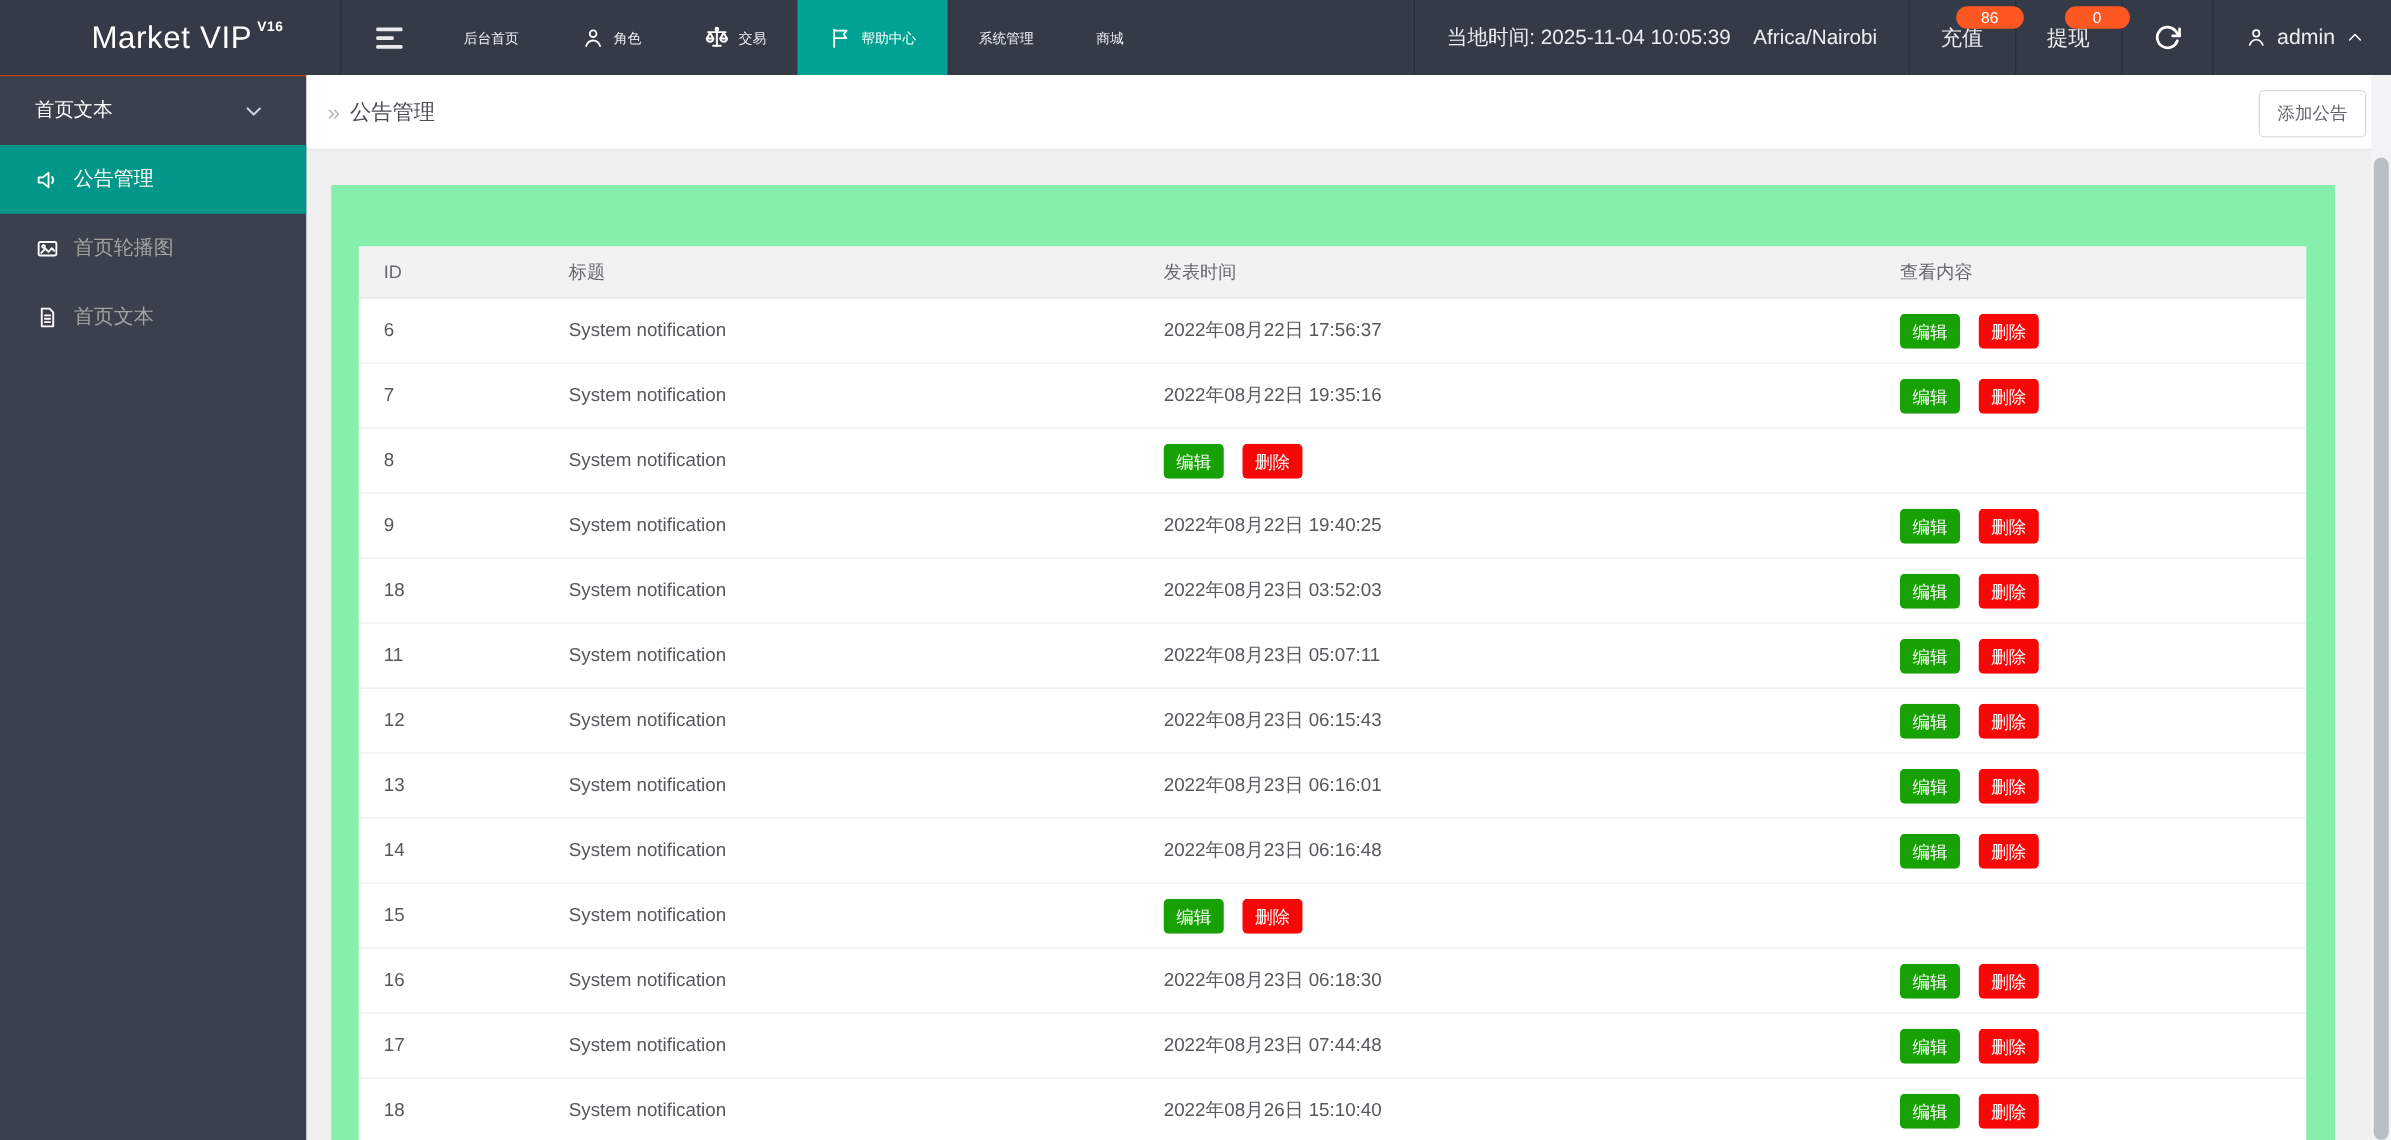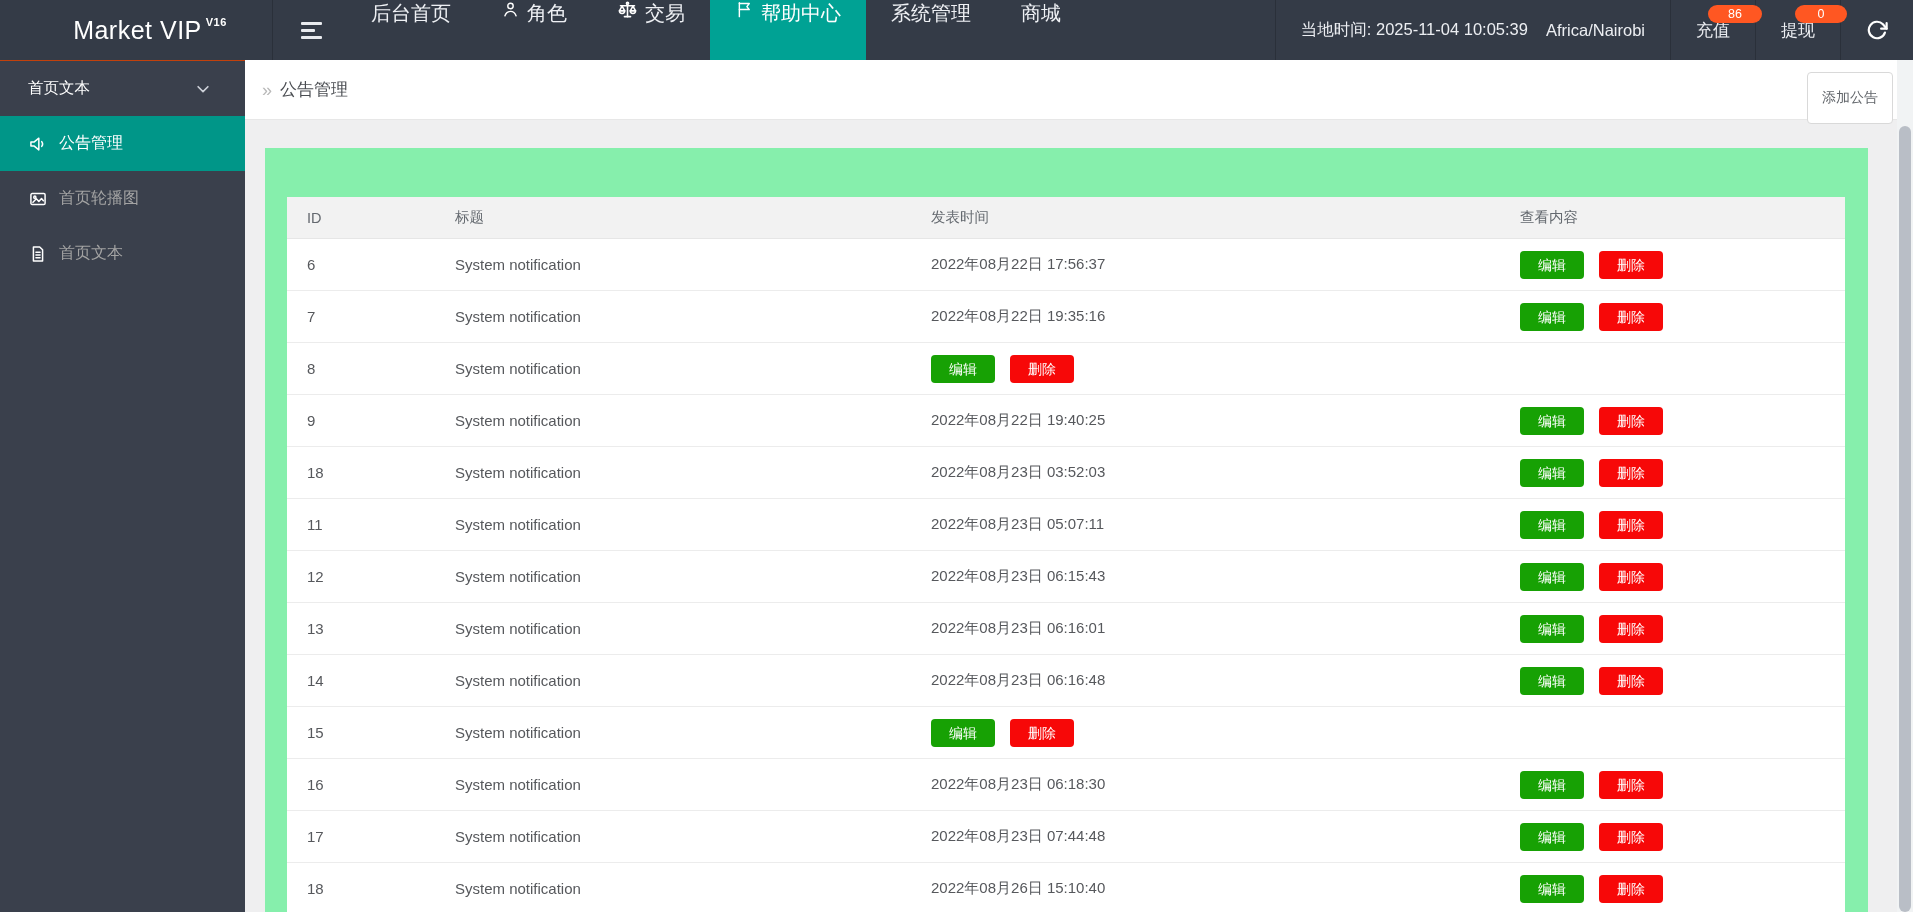--- a/index.html
+++ b/index.html
@@ -20,21 +20,21 @@
     border-right:1px solid #2a303a;color:#fff;font-size:25px;font-weight:500;letter-spacing:.5px;margin-left:28px;
   }
   .brand sup{font-size:11px;font-weight:700;margin-left:4px;top:-0.7em;position:relative}
   .hamburger{display:flex;flex-direction:column;justify-content:center;gap:4px;margin-left:28px;cursor:pointer;align-self:center}
   .hamburger i{display:block;height:3px;background:#e9ebef;border-radius:1px}
   .hamburger i:nth-child(1){width:21px}
   .hamburger i:nth-child(2){width:14px}
   .hamburger i:nth-child(3){width:21px}
   .nav-menu{display:flex;align-items:stretch;margin-left:24px}
   .nav-item{
-    display:flex;gap:7px;padding:0 25px;font-size:20px;color:#eef0f4;cursor:pointer;white-space:nowrap;
+    display:flex;align-items:center;gap:7px;padding:0 25px;font-size:11px;color:#eef0f4;cursor:pointer;white-space:nowrap;
   }
   .nav-item.active{background:var(--accent,#00a294);color:#fff}
   .nav-right{margin-left:auto;display:flex;align-items:stretch}
   .nav-group{display:flex;align-items:center;padding:0 25px;border-left:1px solid #2a303a;font-size:16.5px;white-space:nowrap}
   .nav-group.time{gap:18px}
   .nav-link{position:relative;cursor:pointer;font-size:17px}
   .badge{
     position:absolute;top:-14px;right:-32px;background:var(--badge,#ff5722);color:#fff;
     font-size:12.5px;line-height:18px;min-width:12px;padding:0 20px;border-radius:10px;text-align:center;font-weight:500;
   }
@@ -59,35 +59,35 @@
   
   .content-bg{position:absolute;left:245px;top:119px;width:1652px;height:793px;background:#efeff0}
   .crumbbar{
     position:absolute;left:245px;top:60px;width:1652px;height:59px;background:#fff;
     border-bottom:1px solid #e7e7e7;display:flex;align-items:center;
   }
   .crumb{display:flex;align-items:center;gap:8px;padding-left:17px}
   .crumb .chev{color:#b9b9b9;font-size:18px;line-height:1}
   .crumb .label{color:#4a4d52;font-size:17px}
   .add-btn{
-    position:absolute;left:1807px;top:72px;width:86px;height:52px;background:#fff;
+    position:absolute;left:1807px;top:72px;width:86px;height:38px;background:#fff;
     border:1px solid #d9d9d9;border-radius:4px;color:#62666b;font-size:14px;cursor:pointer;
     font-family:inherit;
   }
   .card{position:absolute;left:265px;top:148px;width:1603px;height:774px;background:#86efac}
   .table{margin:49px 23px 0 22px}
   .thead{display:flex;align-items:center;height:41px;background:#f2f2f2;border-bottom:1px solid #e6e6e6;color:#64696f;font-size:14.5px}
   .trow{display:flex;align-items:center;height:51px;border-bottom:1px solid #ececec;color:#56585c;font-size:15px;background:#fff}
   .cell{padding-left:20px;box-sizing:border-box;overflow:hidden;white-space:nowrap}
   .c-id{width:148px}
   .c-title{width:476px}
   .c-time{width:589px}
   .c-actions{flex:1;display:flex;gap:15px;align-items:center}
   .btn{
-    border:none;border-radius:4px;color:#fff;font-size:14px;width:64px;height:28px;cursor:pointer;
+    border:none;border-radius:4px;color:#fff;font-size:14px;width:48px;height:28px;cursor:pointer;
     font-family:inherit;line-height:28px;padding:0;text-align:center;
   }
   .btn.edit{background:var(--edit,#17a104)}
   .btn.del{background:var(--del,#f70808)}
 
   
   .scroll-track{position:absolute;right:0;top:60px;width:16px;height:852px;background:#f1f3f4;z-index:25}
   .scroll-thumb{position:absolute;right:2px;top:66px;width:12px;height:786px;background:#b9bec6;border-radius:6px;cursor:pointer}
 
   .icon-stroke{stroke:#fff;fill:none;stroke-width:1.8;stroke-linecap:round;stroke-linejoin:round}
@@ -161,20 +161,30 @@
         <span>提现</span>
         <span class="badge">0</span>
       </span>
     </div>
     <div class="nav-group">
       <svg class="icon-stroke" style="cursor:pointer;stroke-width:2.4" width="22" height="22" viewBox="0 0 24 24">
           <polyline points="22.5 4.5 22.5 10.5 16.5 10.5"></polyline>
           <path d="M20.6 14.8a9 9 0 1 1-2.1-9.1l4 4.8"></path>
         </svg>
     </div>
+    <div class="nav-group nav-user">
+      <svg class="icon-stroke" width="18" height="18" viewBox="0 0 24 24">
+          <circle cx="12" cy="7.6" r="3.4"></circle>
+          <path d="M5 20c1.3-3.8 4.2-5.6 7-5.6s5.7 1.8 7 5.6"></path>
+        </svg>
+      <span>admin</span>
+      <svg class="icon-stroke" width="16" height="16" viewBox="0 0 24 24">
+          <polyline points="5.5 15 12 8.5 18.5 15"></polyline>
+        </svg>
+    </div>
   </div>
 </div>
 
 <div class="sidebar">
   <div class="side-group">
     <span>首页文本</span>
     <svg class="icon-stroke" style="stroke:#cdd1d9;stroke-width:2.2" width="18" height="18" viewBox="0 0 24 24">
         <polyline points="5.5 9 12 15.5 18.5 9"></polyline>
       </svg>
   </div>

